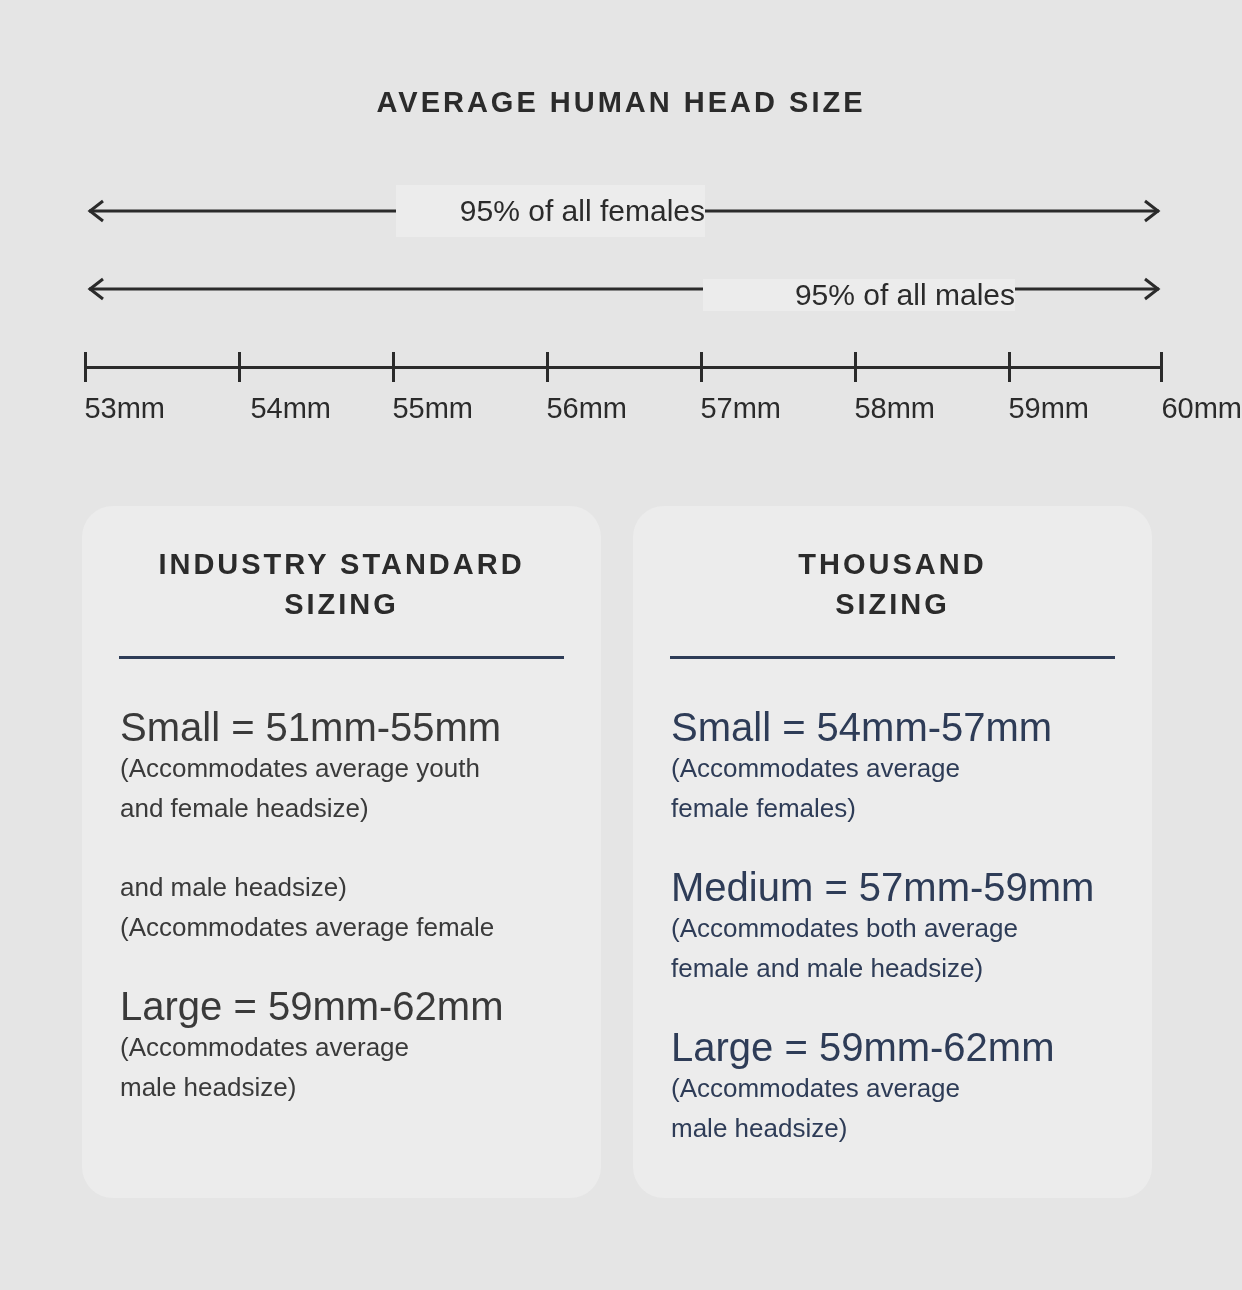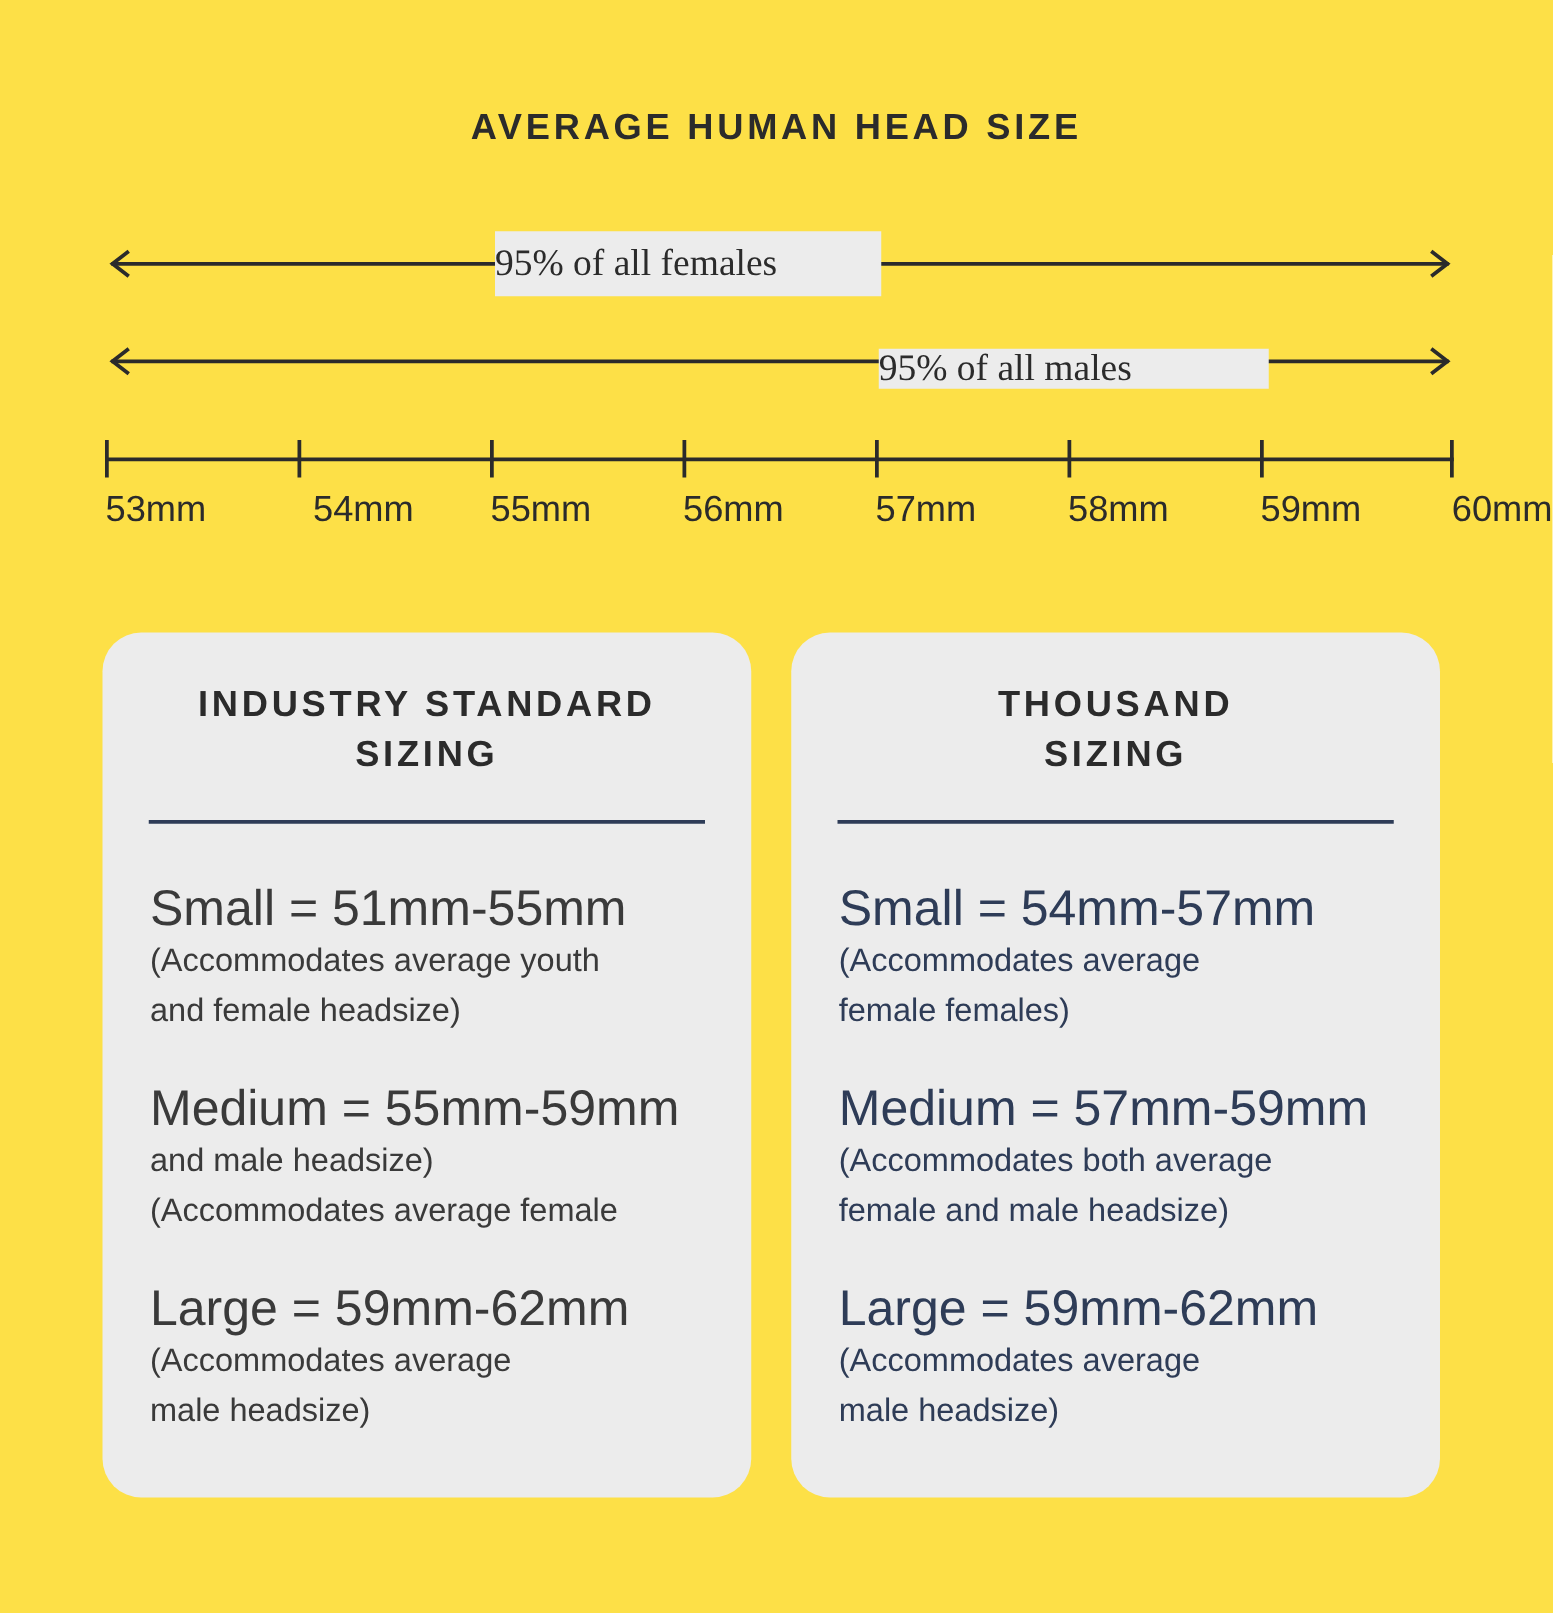--- a/index.html
+++ b/index.html
@@ -1,43 +1,42 @@
 <!DOCTYPE html>
 <html><head>
 <meta charset="utf-8">
 <style>
   html,body { margin:0; padding:0; background:#ffffff; }
   .canvas {
     position: relative;
     width: 1242px;
     height: 1290px;
-    background: #fde047;
+    background: #e5e5e5;
     font-family: "Liberation Sans", sans-serif;
     color: #2b2b2b;
     overflow: hidden;
   }
   .main-title {
     position: absolute;
     top: 86px; left: 0; width: 100%;
     text-align: center;
     font-size: 29px;
     font-weight: bold;
     letter-spacing: 3px;
     color: #2b2b2b;
   }
   .arrow-row { position: absolute; left: 85px; width: 1078px; height: 26px; }
   .arrow-row.females { top: 198px; }
   .arrow-row.males   { top: 276px; }
   .arrow-label {
     position: absolute;
     background: #ececec;
-    display: flex; align-items: center; justify-content: flex-start;
+    display: flex; align-items: center; justify-content: flex-end;
     font-size: 30px; color: #2b2b2b;
     z-index: 2;
-    font-family: Liberation Serif, serif;
   }
   .arrow-label.females { left: 396px; top: 185px; width: 309px; height: 52px; }
   .arrow-label.males   { left: 703px; top: 279px; width: 312px; height: 32px; }
 
   .ruler-line {
     position: absolute;
     left: 85px; top: 366px;
     width: 1078px; height: 3px;
     background: #2b2b2b;
   }
@@ -141,21 +140,20 @@
       <div>INDUSTRY STANDARD</div>
       <div>SIZING</div>
     </div>
     <hr class="box-divider">
     <div class="entry first">
       <div class="entry-main">Small = 51mm-55mm</div>
       <div class="entry-desc">(Accommodates average youth</div>
       <div class="entry-desc">and female headsize)</div>
     </div>
     <div class="entry">
-      <div class="entry-main">Medium = 55mm-59mm</div>
       <div class="entry-desc">and male headsize)</div>
       <div class="entry-desc">(Accommodates average female</div>
     </div>
     <div class="entry">
       <div class="entry-main">Large = 59mm-62mm</div>
       <div class="entry-desc">(Accommodates average</div>
       <div class="entry-desc">male headsize)</div>
     </div>
   </div>
 

